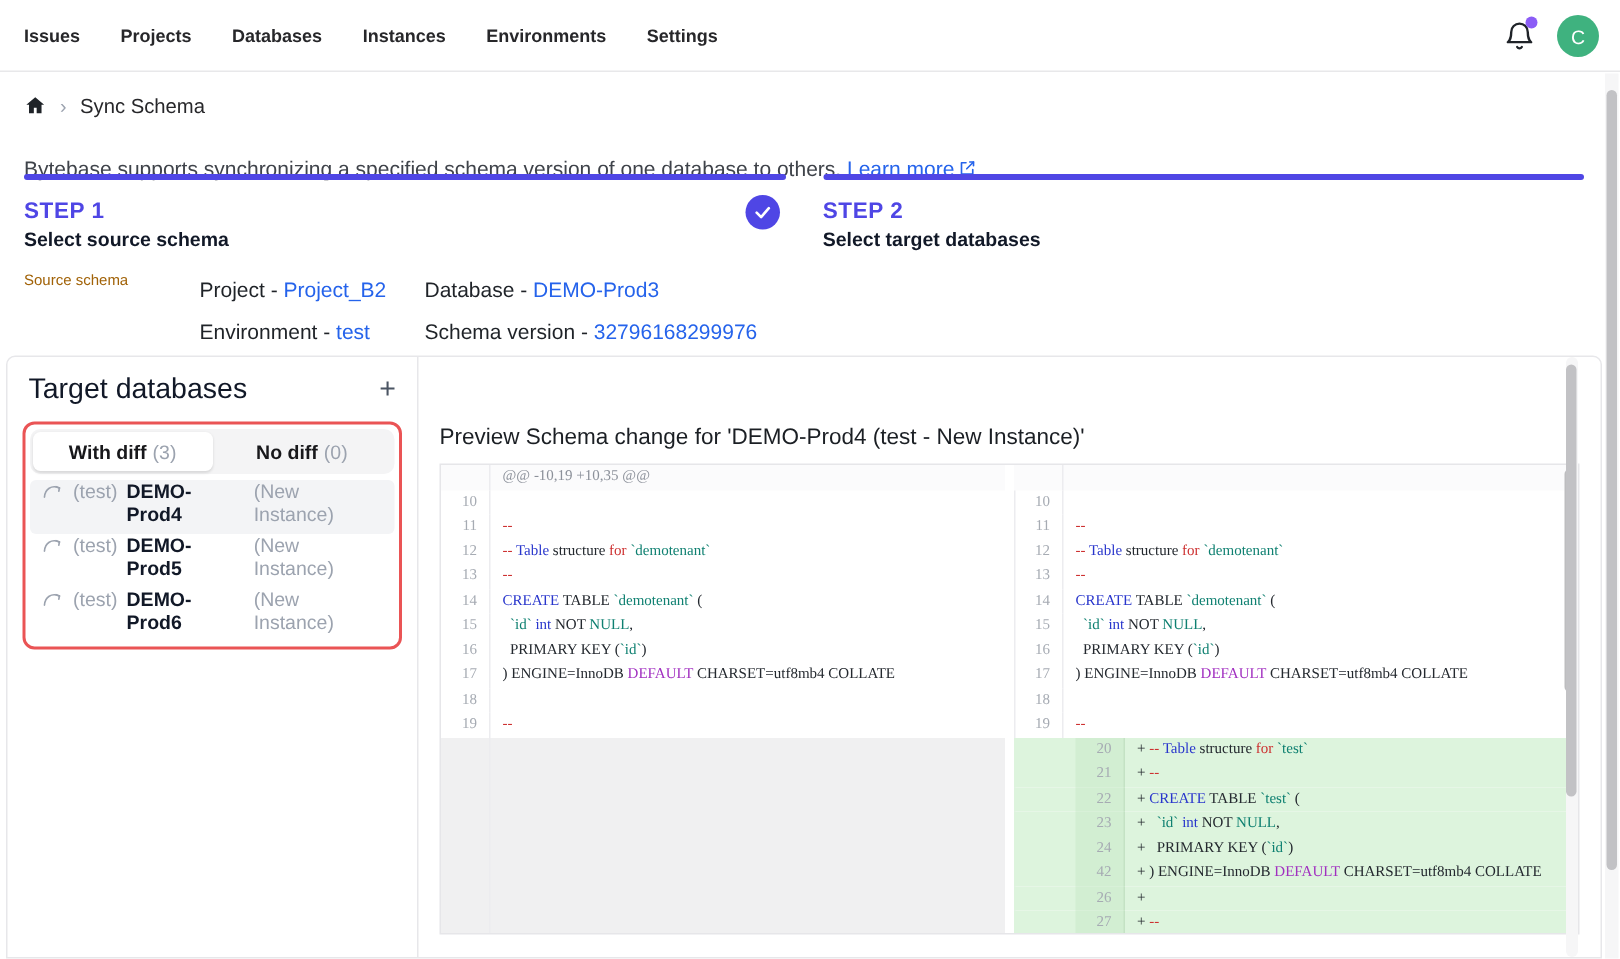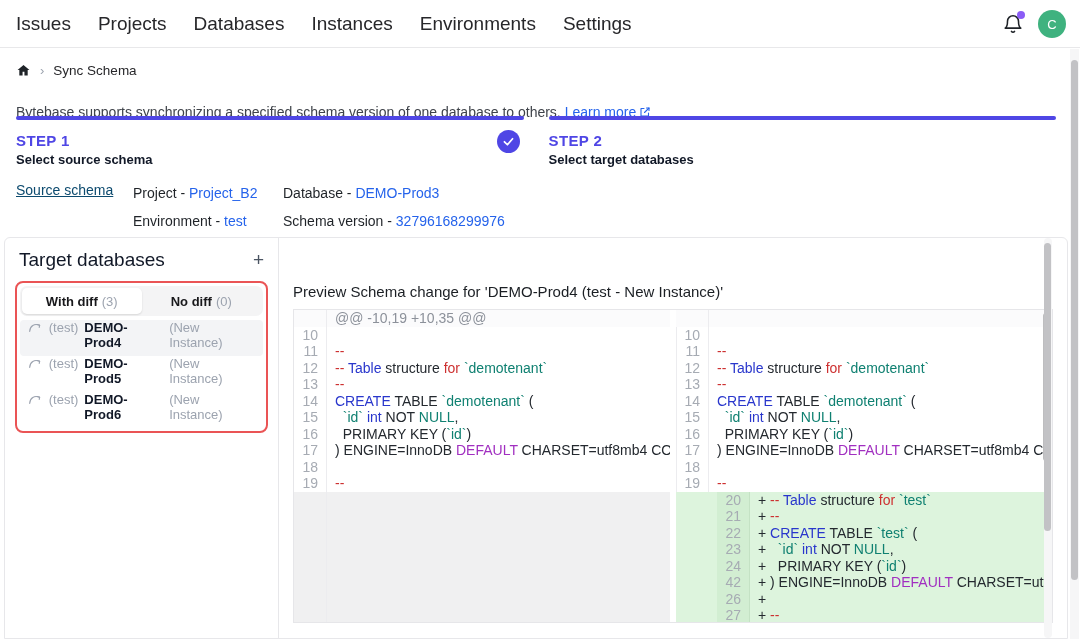--- a/index.html
+++ b/index.html
@@ -3,21 +3,21 @@
 <meta charset="utf-8">
 <style>
   * { margin:0; padding:0; box-sizing:border-box; }
   html,body { width:1080px; height:639px; background:#fff; overflow:hidden;
               font-family:"Liberation Sans","DejaVu Sans",sans-serif; color:#1f2328; }
 
   
   .navbar { height:48px; display:flex; align-items:center; padding:0 16px;
             border-bottom:1px solid #e8e8ea; background:#fff; position:relative; }
   .nav-items { display:flex; gap:27px; }
-  .nav-item { font-size:19px; font-weight:400; color:#27272a; cursor:pointer; text-decoration:none; }
+  .nav-item { font-size:12px; font-weight:700; color:#27272a; cursor:pointer; text-decoration:none; }
   .nav-right { position:absolute; right:14px; top:0; height:48px; display:flex; align-items:center; gap:14px; }
   .bell-wrap { position:relative; width:22px; height:22px; cursor:pointer; }
   .bell-dot { position:absolute; top:-2px; right:-1px; width:8px; height:8px; border-radius:50%;
               background:var(--notif,#8b5cf6); }
   .avatar { width:28px; height:28px; border-radius:50%; background:var(--avatar,#3fb27f);
             color:#fff; font-size:13px; font-weight:500; display:flex; align-items:center;
             justify-content:center; cursor:pointer; }
 
   
   .breadcrumb { position:absolute; left:16px; top:63px; display:flex; align-items:center; gap:9px; }
@@ -33,21 +33,21 @@
   .step-bar { height:4px; border-radius:2px; background:var(--accent,#4f46e5); }
   .step-label { margin-top:12px; font-size:15px; font-weight:700; letter-spacing:.4px;
                 color:var(--accent,#4f46e5); }
   .step-title { margin-top:3px; font-size:13px; font-weight:600; color:#111827; }
   .step-check { position:absolute; right:4px; top:14px; width:23px; height:23px; border-radius:50%;
                 background:var(--accent,#4f46e5); display:flex; align-items:center; justify-content:center; }
 
   
   .source { position:absolute; left:16px; top:179px; display:grid;
             grid-template-columns:117px 150px auto; grid-template-rows:28px 28px; align-items:center; }
-  .source-label { grid-row:1; grid-column:1; font-size:14px; color:#0c4a6e; align-self:start; padding-top:3px;text-decoration:underline; }
+  .source-label { grid-row:1; grid-column:1; font-size:10px; color:#a16207; align-self:start; padding-top:3px; }
   .field { font-size:14px; color:#1f2328; }
   .field a { color:var(--link,#2563eb); text-decoration:none; cursor:pointer; }
 
   
   .panel { position:absolute; left:4px; top:237px; width:1064px; height:402px;
            border:1px solid #e7e7ea; border-radius:6px 6px 0 0; background:#fff; display:flex; overflow:hidden; }
   .left-col { width:274px; border-right:1px solid #e7e7ea; flex:none; }
   .left-head { display:flex; align-items:center; justify-content:space-between; padding:11px 14px 8px 14px; }
   .left-title { font-size:19px; color:#111827; }
   .add-btn { font-size:19px; line-height:14px; color:#4b5563; cursor:pointer; background:none; border:none; }
@@ -66,22 +66,22 @@
   .db-name { color:#111827; font-weight:600; }
   .db-suffix { color:#9ca3af; }
 
   
   .right-col { flex:1; padding:13px 14px 0 14px; min-width:0; }
   .preview-title { font-size:15px; color:#1b1f24;margin-top:32px; }
   .diff-editor { margin-top:9px; height:314px; border:1px solid #e6e6e9; display:flex; background:#fff;
                  overflow:hidden; position:relative; }
   .pane { flex:1; display:flex; flex-direction:column; min-width:0; position:relative; }
   .pane.old { border-right:6px solid #fff; box-shadow:1px 0 0 #ececef; }
-  .drow { height:16.5px; flex:none; display:flex; font-family:Liberation Sans, sans-serif;
-          font-size:14px; line-height:16.5px; }
+  .drow { height:16.5px; flex:none; display:flex; font-family:Liberation Serif, serif;
+          font-size:10px; line-height:16.5px; }
   .ln { width:33px; flex:none; text-align:right; padding-right:8px; color:#a6abb3; border-right:1px solid #ececef; }
   .code { flex:1; padding-left:8px; white-space:pre; overflow:hidden; color:#24292f; }
   .drow.hunk .code { color:#8c919a; }
   .drow.hunk { background:#fbfbfc; }
   .drow.added { background:var(--added-bg,#ddf4dd);padding-left:41px; }
   .drow.added .ln { background:var(--added-gutter,#d2eed2); border-right-color:#c4e2c4; }
   .filler { flex:1; background:#f0f0f1; display:flex; }
   .filler .ln { height:100%; background:#f0f0f1; }
   .t-kw { color:#2936cc; } .t-id { color:#0f8071; } .t-red { color:#cd3131; } .t-pur { color:#a12fc0; }
 

